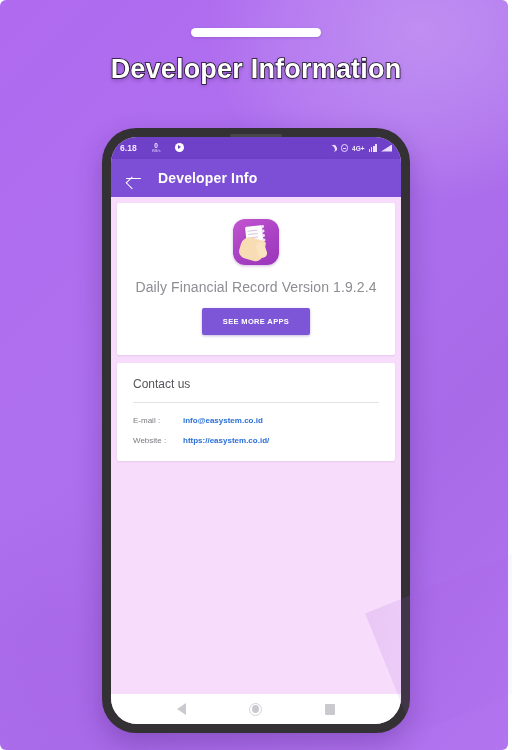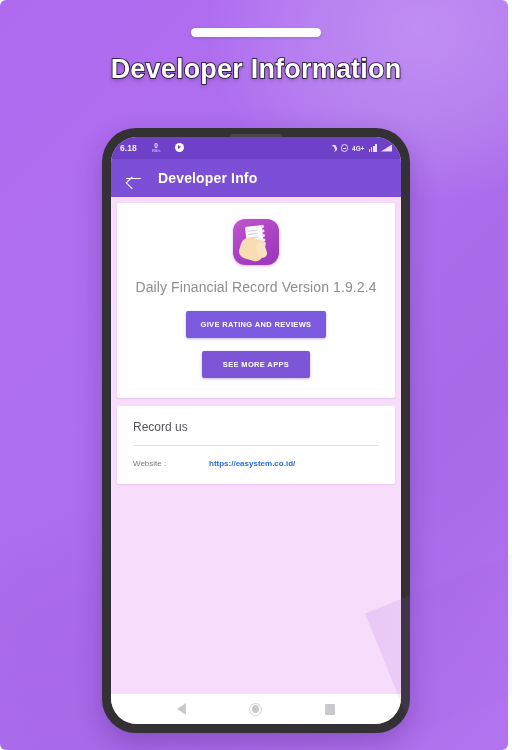--- a/index.html
+++ b/index.html
@@ -201,21 +201,21 @@
     box-shadow:0 1px 3px rgba(70,30,140,.30);
   }
   .btn-rate{ margin-top:16px; padding:9px 15px; }
   .btn-apps{ margin-top:13px; padding:9px 21px; background:#7d56d8; }
 
   
   .card-contact{ padding:14px 16px 16px 16px; }
   .contact-title{ font-size:12px; color:#55555b; }
   .divider{ height:1px; background:#e2e2e6; margin:11px 0 13px 0; }
   .crow{ display:flex; align-items:baseline; margin-bottom:11px; font-size:8px; }
-  .crow:last-child{ margin-bottom:0;gap:26px; }
+  .crow:last-child{ margin-bottom:0; }
   .clabel{ color:#7a7a80; width:50px; flex:0 0 50px; }
   .cvalue{ color:#2a6fd6; font-weight:bold; cursor:pointer; }
 
   
   .navbar{
     flex:0 0 30px; background:#ffffff;
     display:flex; align-items:center; justify-content:space-around;
     padding:0 34px;
   }
   .nav-back{
@@ -280,28 +280,31 @@
       <div class="content">
 
         <div class="card card-app">
           <div class="app-icon">
             <span class="pad"></span>
             <span class="rings"></span>
             <span class="hand"></span>
             <span class="thumb"></span>
           </div>
           <div class="version-text">Daily Financial Record Version 1.9.2.4</div>
-          <button class="btn btn-rate">GIVE RATING AND REVIEWS</button>
           <button class="btn btn-apps">SEE MORE APPS</button>
         </div>
 
         <div class="card card-contact">
-          <div class="contact-title">Record us</div>
+          <div class="contact-title">Contact us</div>
           <div class="divider"></div>
 
+          <div class="crow">
+            <span class="clabel">E-mail   :</span>
+            <span class="cvalue">info@easystem.co.id</span>
+          </div>
           <div class="crow">
             <span class="clabel">Website :</span>
             <span class="cvalue">https://easystem.co.id/</span>
           </div>
         </div>
 
       </div>
 
       <div class="navbar">
         <div class="nav-back"></div>

